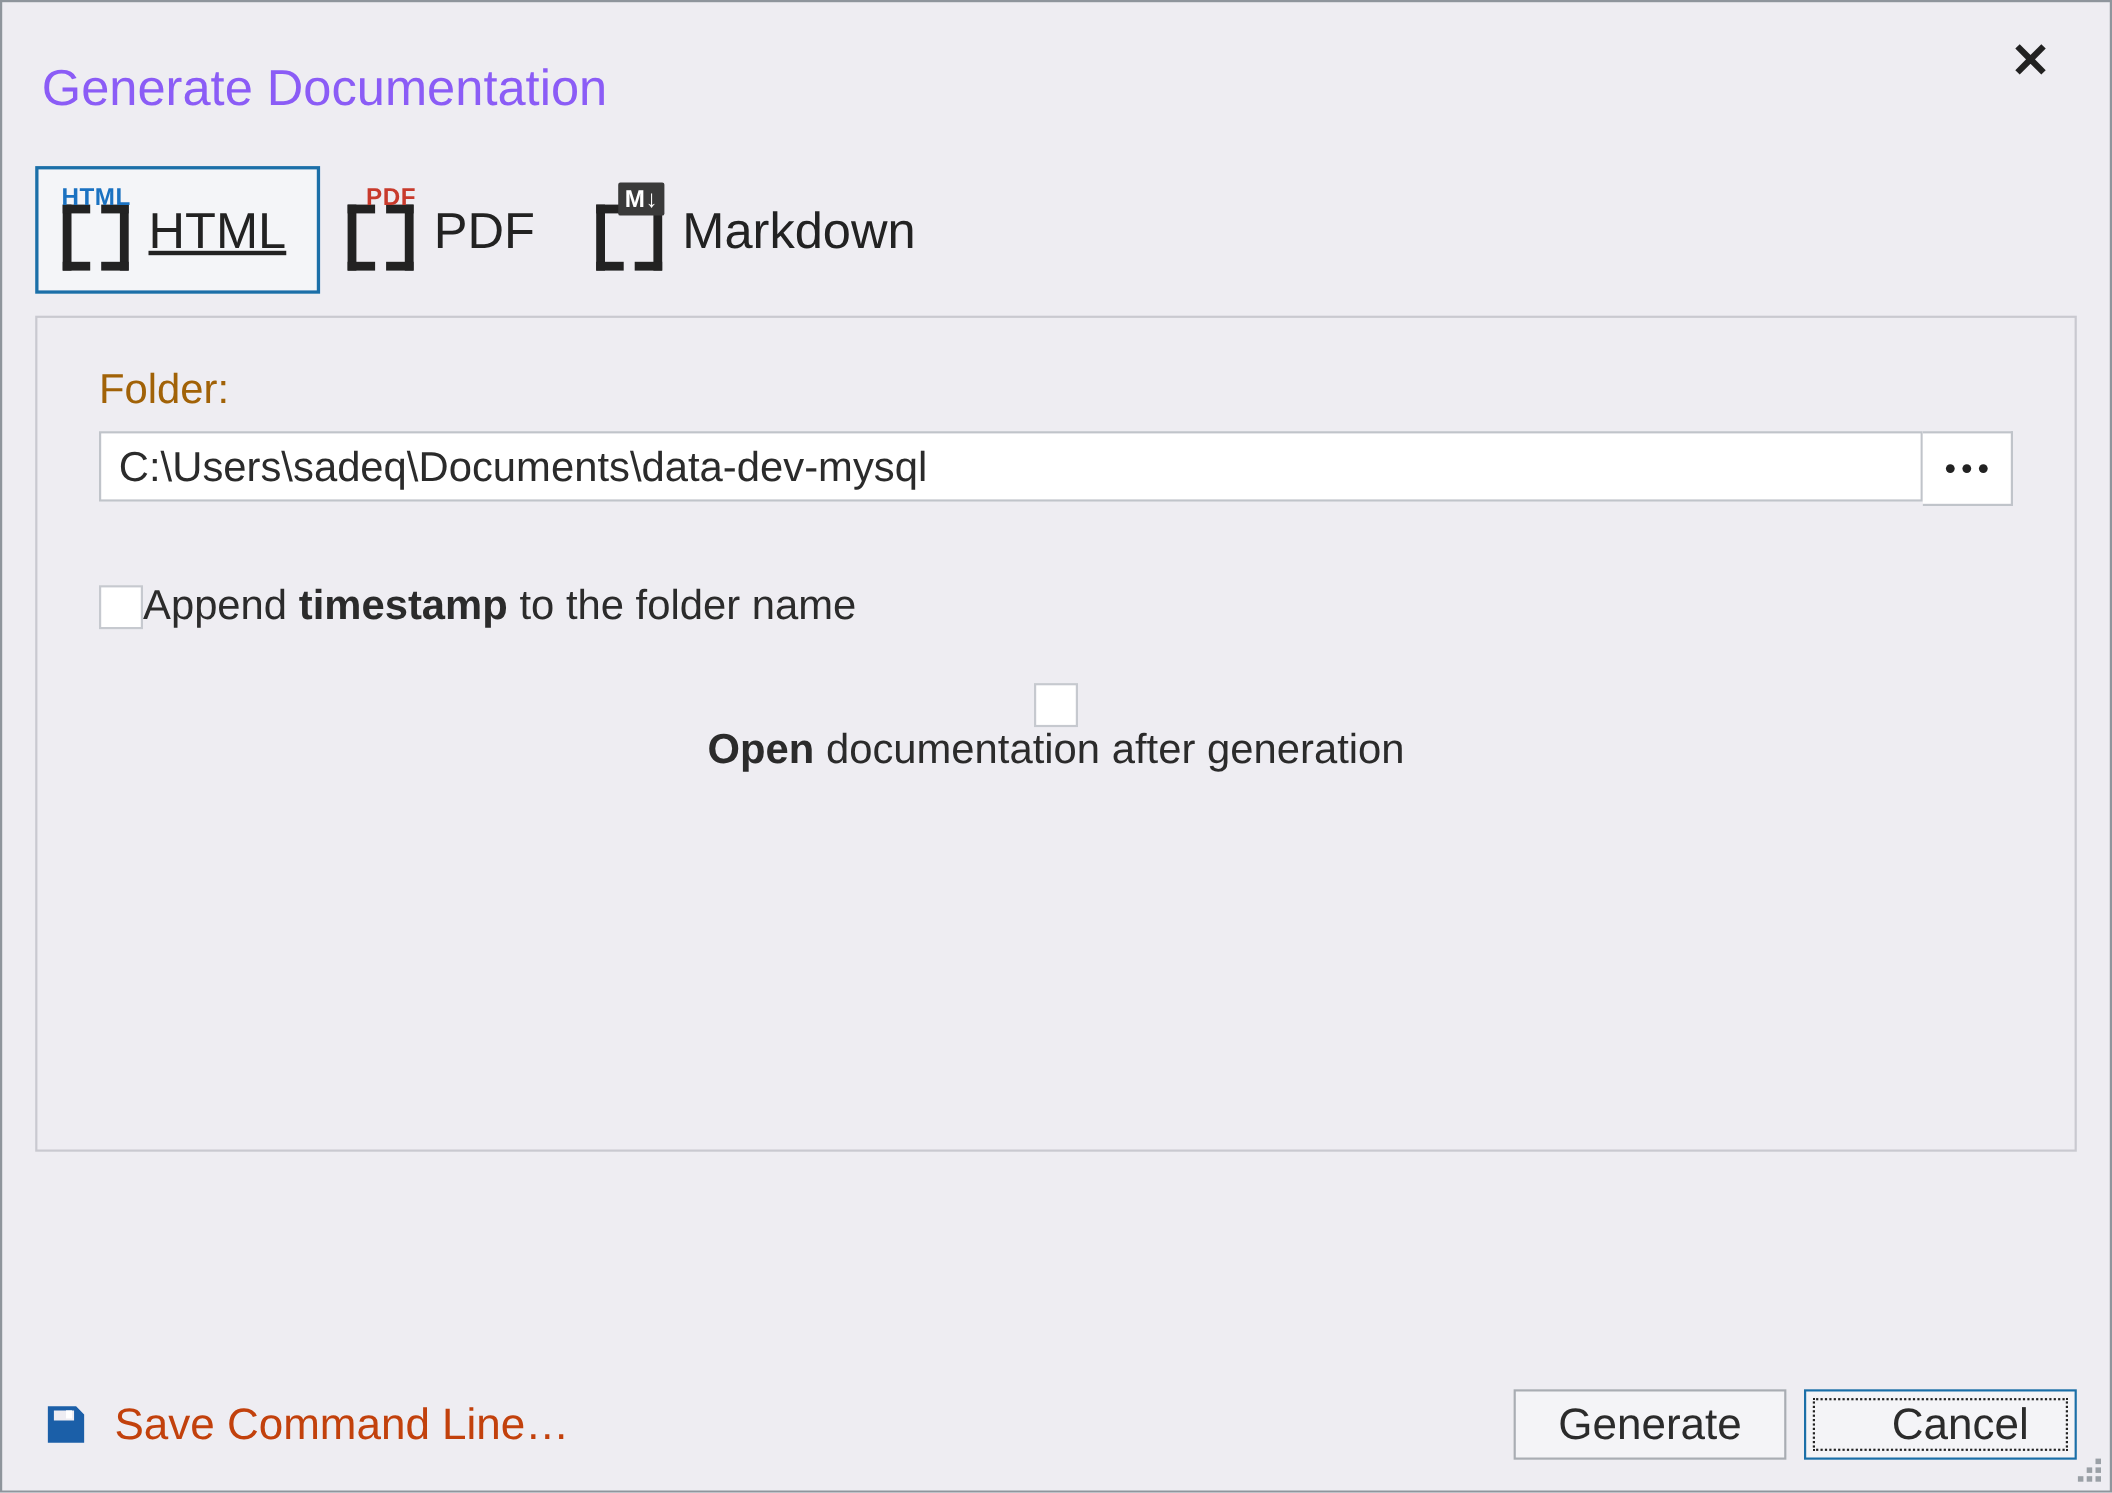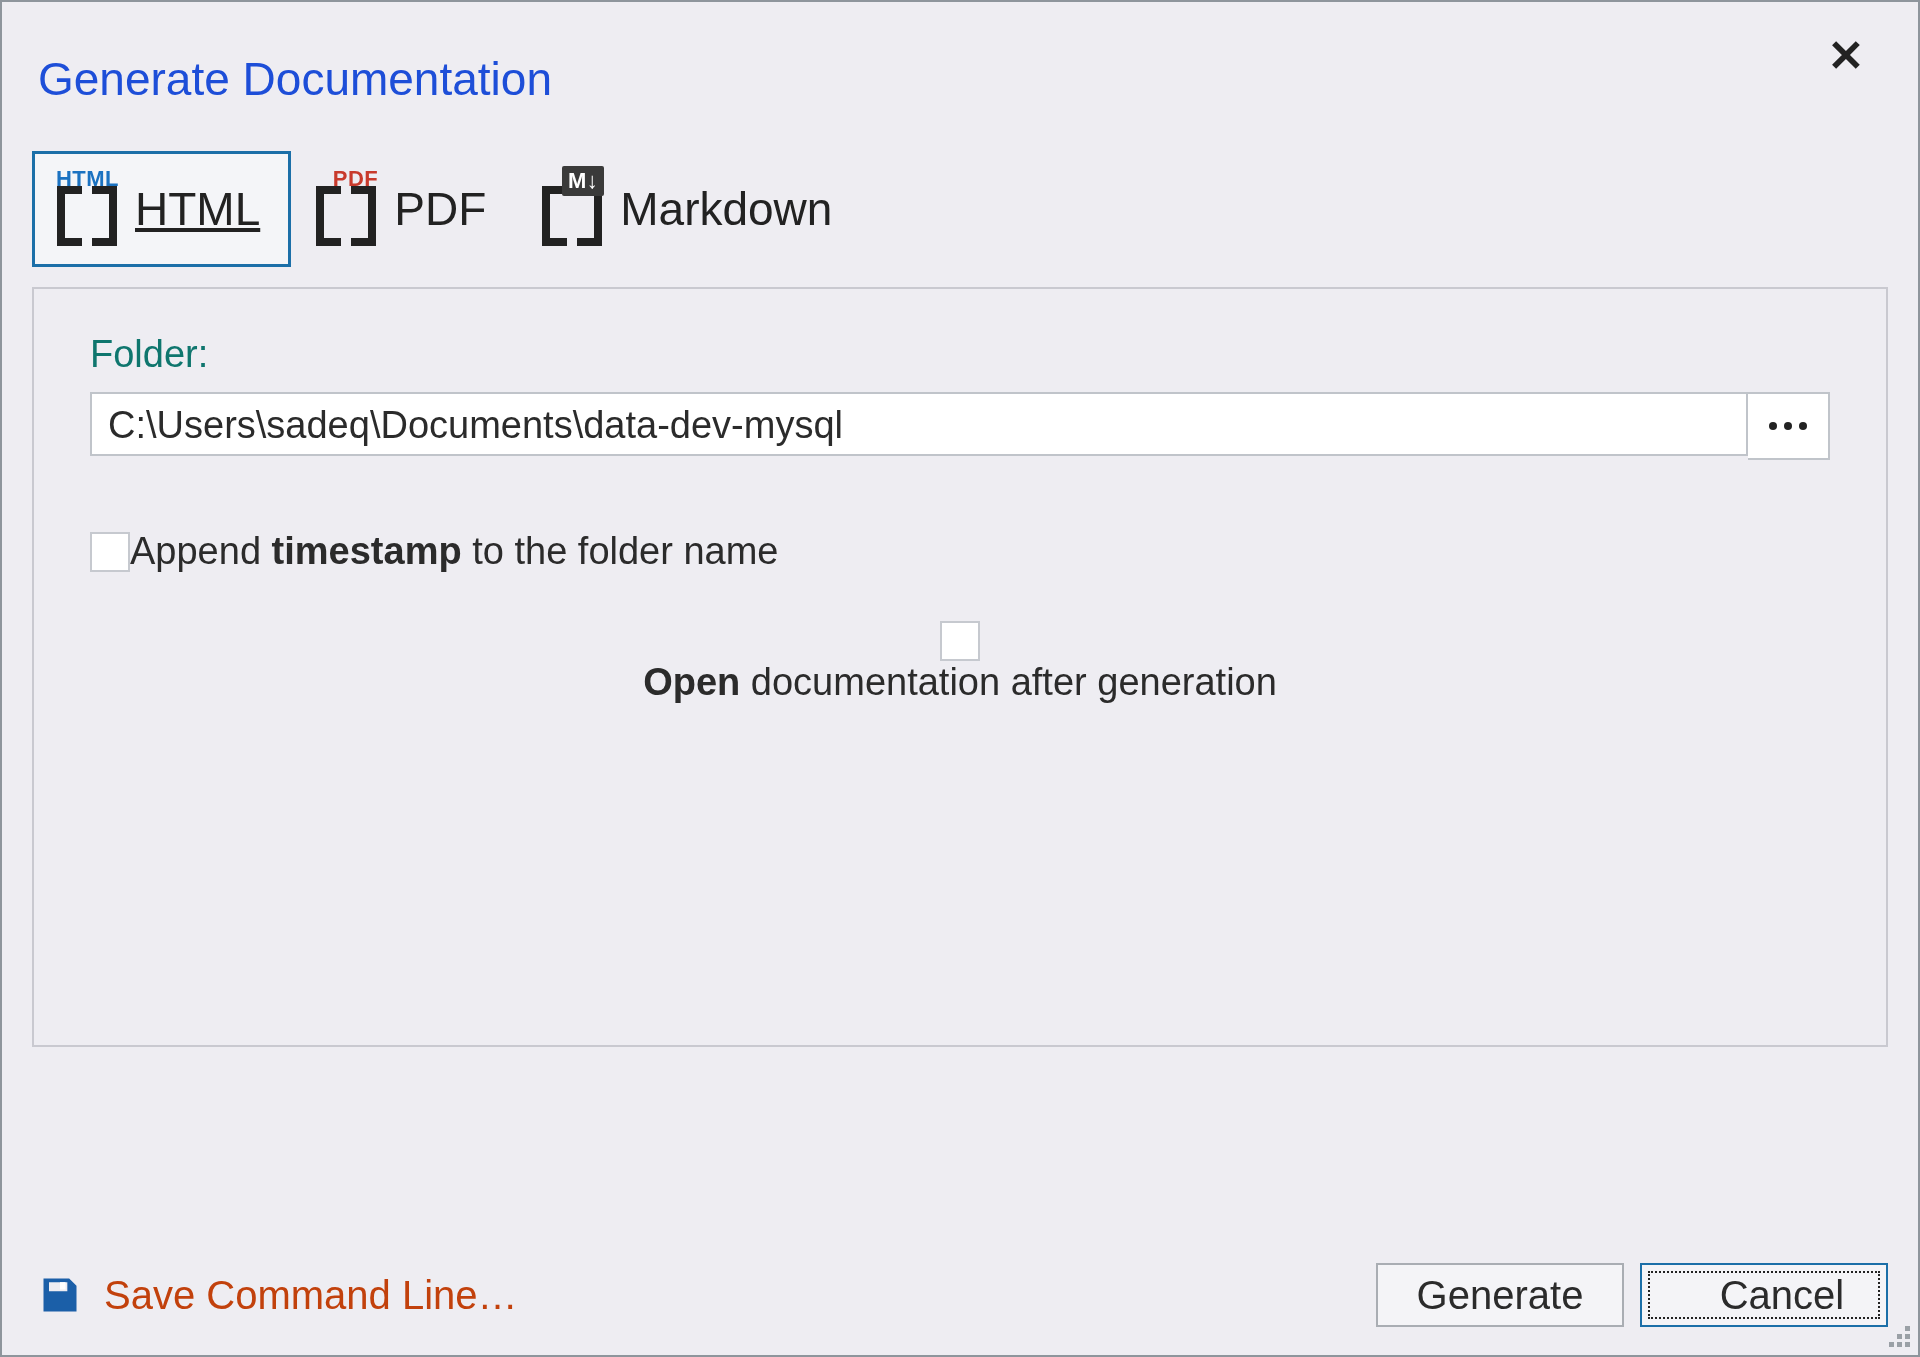--- a/index.html
+++ b/index.html
@@ -30,21 +30,21 @@
     font-size: 44px;
     line-height: 44px;
     font-weight: 700;
     color: #222;
     text-align: center;
     cursor: pointer;
     user-select: none;
   }
   .dialog-title {
     font-size: 46px;
-    color: #1d4ed8;
+    color: #8b5cf6;
     padding: 20px 6px 0 6px;
   }
   .tabs {
     display: flex;
     gap: 0px;
     margin-top: 45px;
     margin-left: 0px;
     align-items: stretch;
   }
   .tab-button {
@@ -111,21 +111,21 @@
   .panel {
     border: 2px solid #c9c9d0;
     background: #eeedf2;
     margin-top: 20px;
     padding: 44px 56px 110px 56px;
     height: 760px;
     box-sizing: border-box;
   }
   .field-label {
     font-size: 38px;
-    color: #0f766e;
+    color: #a16207;
   }
   .folder-row {
     display: flex;
     align-items: stretch;
     margin-top: 16px;
   }
   .folder-input {
     flex: 1;
     background: #ffffff;
     border: 2px solid #c0c4ca;

